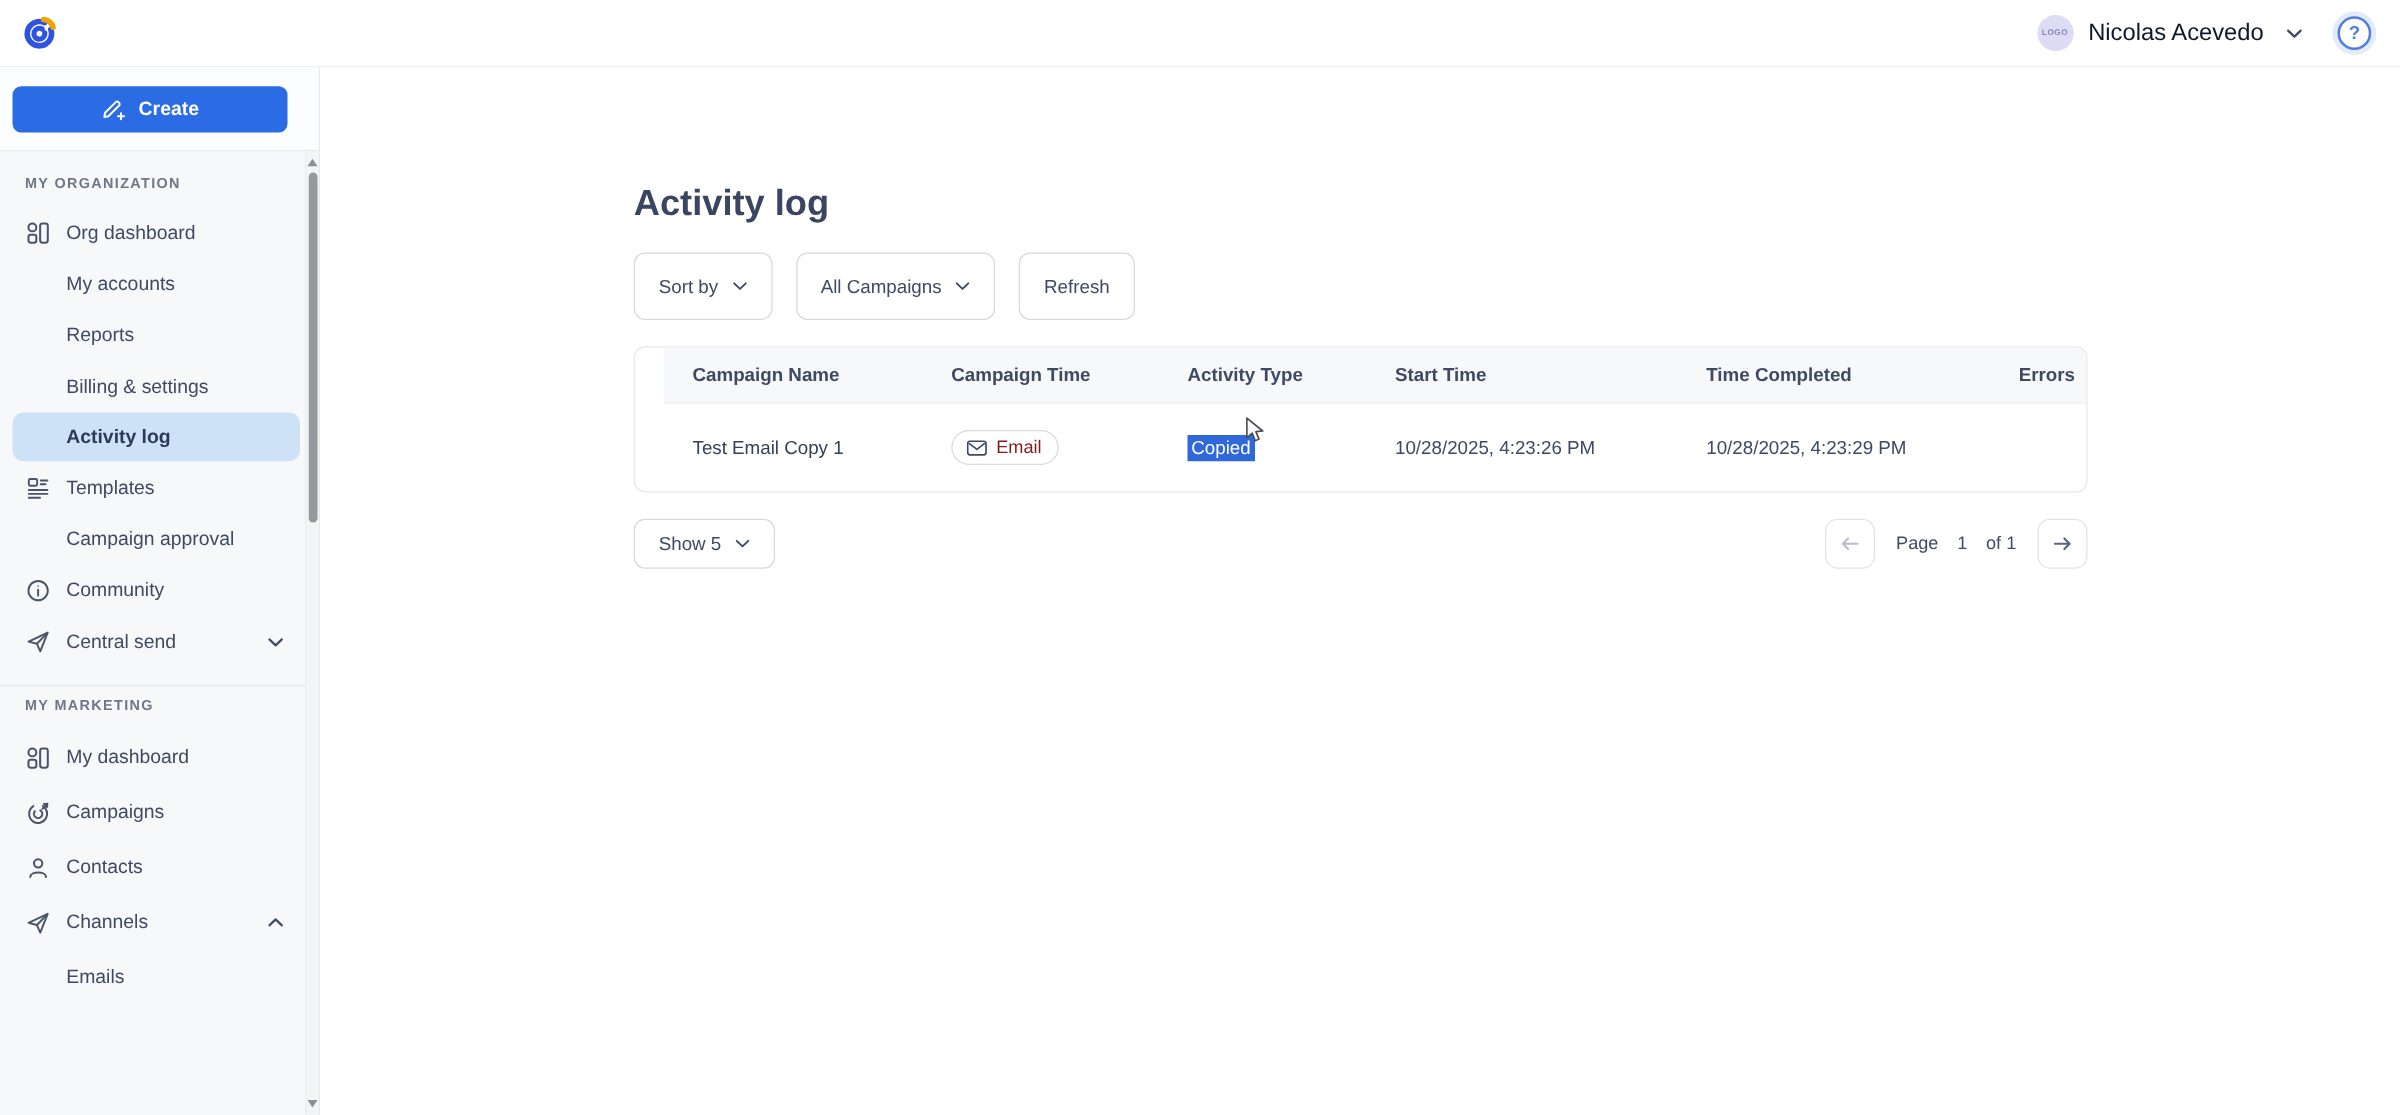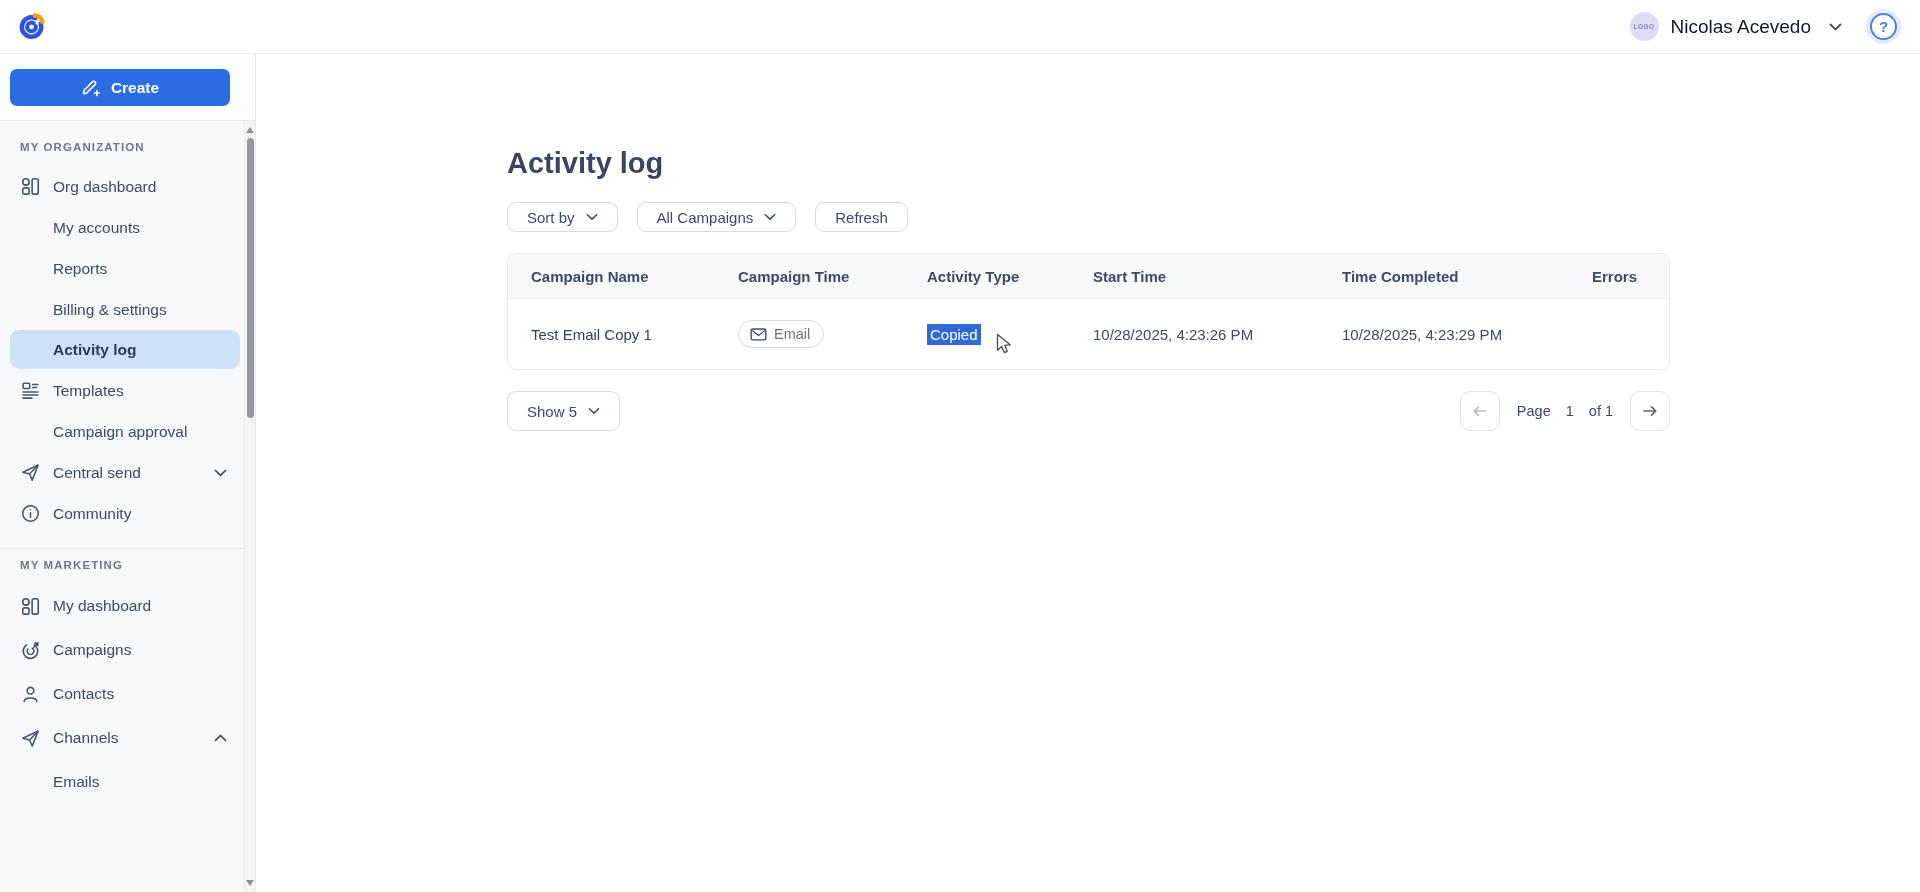--- a/index.html
+++ b/index.html
@@ -53,36 +53,36 @@
   .sb-down { bottom:6px; border-top:6px solid #8d8f96; }
   .sb-thumb { position:absolute; top:17px; left:2px; width:7px; height:280px;
     background:#97989d; border-radius:4px; }
 
   
   .main { flex:1; background:#fff; position:relative; }
   .content { margin:93px 0 0 251px; width:1163px; }
   .page-title { font-size:29px; font-weight:bold; color:#3a4661; }
 
   .filters { display:flex; gap:19px; margin-top:22px; }
-  .btn { height:30px; border:1px solid #d8d9de; border-radius:9px; background:#fff;
+  .btn { height:54px; border:1px solid #d8d9de; border-radius:9px; background:#fff;
     color:#3e4a63; font-size:15px; display:inline-flex; align-items:center;
     gap:11px; padding:0 19px; cursor:pointer; font-family:inherit; }
 
   .table { margin-top:21px; border:1px solid #e7e8ec; border-radius:9px;
-    overflow:hidden; background:#fff; }
+    overflow:hidden; background:#fff;padding-left:23px; }
   .thead, .trow { display:grid;
     grid-template-columns:230px 189px 166px 249px 250px auto; align-items:center; }
   .thead { background:#f7f8fa; height:45px; border-bottom:1px solid #eceef1;
     font-size:15px; font-weight:bold; color:#3e4a63; }
   .thead > div:first-child, .trow > div:first-child { padding-left:23px; }
   .trow { height:70px; font-size:15px; color:#3e4a63; background:#fff; }
   .cell-name { color:#333f57; }
   .badge { display:inline-flex; align-items:center; gap:7px;
     border:1px solid #d8d9de; border-radius:16px; padding:5px 13px 5px 11px;
-    font-size:14.5px; color:#737373; background:#fff; }
+    font-size:14.5px; color:#7f1d1d; background:#fff; }
   .selected-text { background:#2e68d9; color:#fff; padding:2px 3px; font-size:15px; }
 
   .table-footer { display:flex; justify-content:space-between; align-items:center;
     margin-top:21px; }
   .show-btn { height:40px; }
   .pagination { display:flex; align-items:center; gap:9px; }
   .page-btn { width:40px; height:40px; border:1px solid #e2e3e8; border-radius:10px;
     background:#fff; display:flex; align-items:center; justify-content:center; cursor:pointer; }
   .page-text { font-size:14.5px; color:#3e4a63; display:flex; gap:15px;
     margin:0 8px; align-items:center; }
@@ -166,42 +166,42 @@
         </span>
         <span>Templates</span>
       </div>
 
       <div class="nav-item sub">
         <span>Campaign approval</span>
       </div>
 
       <div class="nav-item">
         <span class="nav-icon">
+          <svg width="21" height="21" viewBox="0 0 22 22" fill="none" stroke="#4a5468" stroke-width="1.6" stroke-linecap="round">
+            <circle cx="11" cy="11" r="8.1"></circle>
+            <path d="M11 10.2 V15.2"></path>
+            <circle cx="11" cy="7.1" r="0.7" fill="#4a5468" stroke="none"></circle>
+          </svg>
+        </span>
+        <span>Community</span>
+      </div>
+
+      <div class="nav-item">
+        <span class="nav-icon">
           <svg width="21" height="21" viewBox="0 0 22 22" fill="none" stroke="#4a5468" stroke-width="1.6" stroke-linejoin="round">
             <path d="M3 10.8 L19 3.2 L12.8 19 L10 12.6 L3 10.8 Z"></path>
             <path d="M10 12.6 L19 3.2"></path>
           </svg>
         </span>
         <span>Central send</span>
         <span class="nav-chevron">
           <svg width="13" height="8" viewBox="0 0 13 8">
               <path d="M1.5 1.5 L6.5 6.3 L11.5 1.5" stroke="#3f4a63" stroke-width="1.7" fill="none" stroke-linecap="round" stroke-linejoin="round"></path>
             </svg>
         </span>
-      </div>
-
-      <div class="nav-item">
-        <span class="nav-icon">
-          <svg width="21" height="21" viewBox="0 0 22 22" fill="none" stroke="#4a5468" stroke-width="1.6" stroke-linecap="round">
-            <circle cx="11" cy="11" r="8.1"></circle>
-            <path d="M11 10.2 V15.2"></path>
-            <circle cx="11" cy="7.1" r="0.7" fill="#4a5468" stroke="none"></circle>
-          </svg>
-        </span>
-        <span>Community</span>
       </div>
 
       <div class="side-divider"></div>
 
       <div class="mk">
         <div class="section-label">MY MARKETING</div>
 
         <div class="nav-item">
           <span class="nav-icon">
             <svg width="21" height="21" viewBox="0 0 22 22" fill="none" stroke="#4a5468" stroke-width="1.7">

